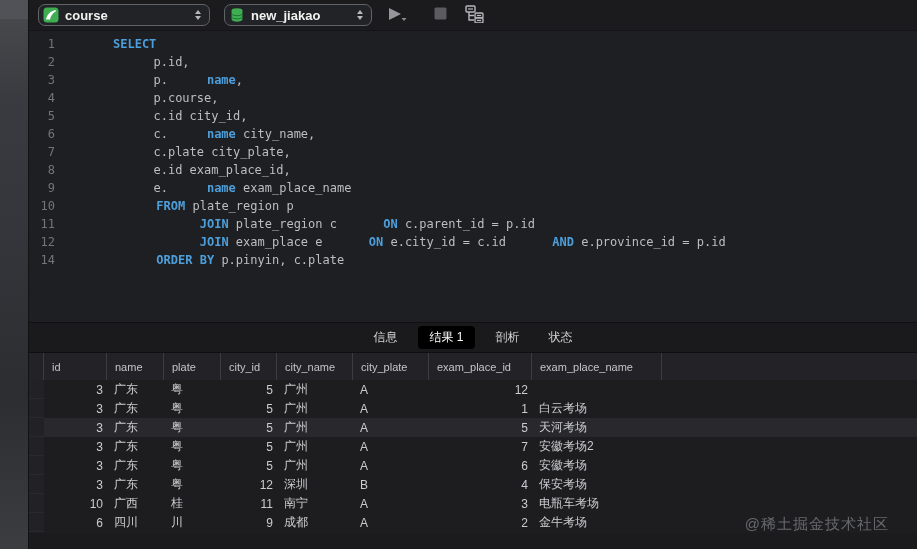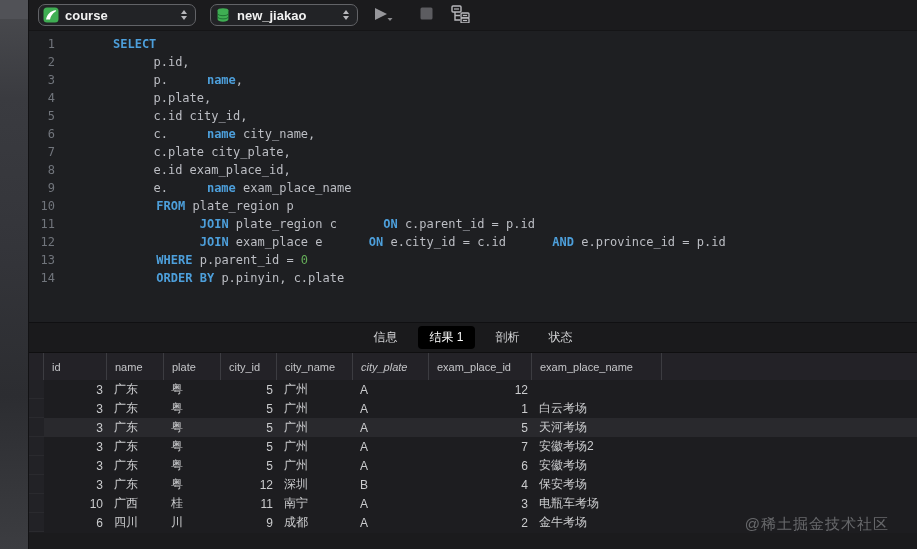--- a/index.html
+++ b/index.html
@@ -12,21 +12,21 @@
   .left-strip { position:absolute; left:0; top:0; width:28px; height:549px;
     background:linear-gradient(180deg,#4a4b4f 0%,#3a3b40 18%,#34353a 45%,#2c2d31 72%,#3c3d41 100%); }
   .left-strip .top-block { position:absolute; left:0; top:0; width:28px; height:19px; background:#515257; }
 
   .main { position:absolute; left:28px; top:0; width:889px; height:549px; background:#1b1b1d; border-left:1px solid #121214; }
 
   
   .toolbar { position:relative; height:30px; background:#1b1b1d; display:flex; align-items:center; padding-left:9px; }
   .select { height:22px; display:flex; align-items:center; gap:6px; padding:0 6px 0 4px;
     background:#222326; border:1px solid #626367; border-radius:7px; cursor:default; }
-  .select.first { width:158px; }
+  .select.first { width:172px; }
   .select.second { width:148px; margin-left:14px; }
   .select-label { color:#f2f2f2; font-size:13px; font-weight:bold; flex:1; white-space:nowrap; overflow:hidden; }
   .icon16 { width:16px; height:16px; display:inline-flex; align-items:center; justify-content:center; }
   .stepper { display:flex; flex-direction:column; align-items:center; gap:2px; padding-right:2px; }
   .stepper i { display:block; width:0; height:0; border-left:3.5px solid transparent; border-right:3.5px solid transparent; }
   .stepper i.up { border-bottom:4px solid #b8b8bc; }
   .stepper i.down { border-top:4px solid #b8b8bc; }
 
   .tool-btn { background:none; border:none; display:flex; align-items:flex-end; cursor:default; }
   .run-btn { margin-left:14px; }
@@ -136,50 +136,49 @@
           </svg>
         </span>
       </button>
     </div>
 
     <div class="editor">
       <div id="code">
           <div class="code-line"><span class="gutter-num">1</span><span class="code-text"><span class="tok-kw">SELECT</span></span></div>
           <div class="code-line"><span class="gutter-num">2</span><span class="code-text"><span>           p.id,</span></span></div>
           <div class="code-line"><span class="gutter-num">3</span><span class="code-text"><span>           p.</span><span class="tok-kw">name</span><span>,</span></span></div>
-          <div class="code-line"><span class="gutter-num">4</span><span class="code-text"><span>           p.plate,</span></span></div>
+          <div class="code-line"><span class="gutter-num">4</span><span class="code-text"><span>           p.course,</span></span></div>
           <div class="code-line"><span class="gutter-num">5</span><span class="code-text"><span>           c.id city_id,</span></span></div>
           <div class="code-line"><span class="gutter-num">6</span><span class="code-text"><span>           c.</span><span class="tok-kw">name</span><span> city_name,</span></span></div>
           <div class="code-line"><span class="gutter-num">7</span><span class="code-text"><span>           c.plate city_plate,</span></span></div>
           <div class="code-line"><span class="gutter-num">8</span><span class="code-text"><span>           e.id exam_place_id,</span></span></div>
           <div class="code-line"><span class="gutter-num">9</span><span class="code-text"><span>           e.</span><span class="tok-kw">name</span><span> exam_place_name</span></span></div>
           <div class="code-line"><span class="gutter-num">10</span><span class="code-text"><span>      </span><span class="tok-kw">FROM</span><span> plate_region p</span></span></div>
           <div class="code-line"><span class="gutter-num">11</span><span class="code-text"><span>            </span><span class="tok-kw">JOIN</span><span> plate_region c </span><span class="tok-kw">ON</span><span> c.parent_id = p.id</span></span></div>
           <div class="code-line"><span class="gutter-num">12</span><span class="code-text"><span>            </span><span class="tok-kw">JOIN</span><span> exam_place e </span><span class="tok-kw">ON</span><span> e.city_id = c.id </span><span class="tok-kw">AND</span><span> e.province_id = p.id</span></span></div>
-          <div class="code-line"><span class="gutter-num">13</span><span class="code-text"><span>      </span><span class="tok-kw">WHERE</span><span> p.parent_id = </span><span class="tok-num">0</span></span></div>
           <div class="code-line"><span class="gutter-num">14</span><span class="code-text"><span>      </span><span class="tok-kw">ORDER BY</span><span> p.pinyin, c.plate</span></span></div>
         </div>
     </div>
 
     <div class="tabbar" id="tabbar">
         <div class="tab">信息</div>
         <div class="tab active">结果 1</div>
         <div class="tab">剖析</div>
         <div class="tab">状态</div>
       </div>
 
     <div class="grid">
       <div class="grid-header" id="grid-header">
           <div class="gh-gutter" style="width: 15px;"></div>
           <div class="gh-cell" style="width: 63px;">id</div>
           <div class="gh-cell" style="width: 57px;">name</div>
           <div class="gh-cell" style="width: 57px;">plate</div>
           <div class="gh-cell" style="width: 56px;">city_id</div>
           <div class="gh-cell" style="width: 76px;">city_name</div>
-          <div class="gh-cell" style="width: 76px; font-style: italic;">city_plate</div>
+          <div class="gh-cell" style="width: 76px;">city_plate</div>
           <div class="gh-cell" style="width: 103px;">exam_place_id</div>
           <div class="gh-cell" style="width: 130px;">exam_place_name</div>
         </div>
       <div id="grid-body">
           <div class="grid-row">
             <div class="g-gutter" style="width: 15px;"></div>
             <div class="g-cell al-right" style="width: 63px;">3</div>
             <div class="g-cell al-left" style="width: 57px;">广东</div>
             <div class="g-cell al-left" style="width: 57px;">粤</div>
             <div class="g-cell al-right" style="width: 56px;">5</div>

